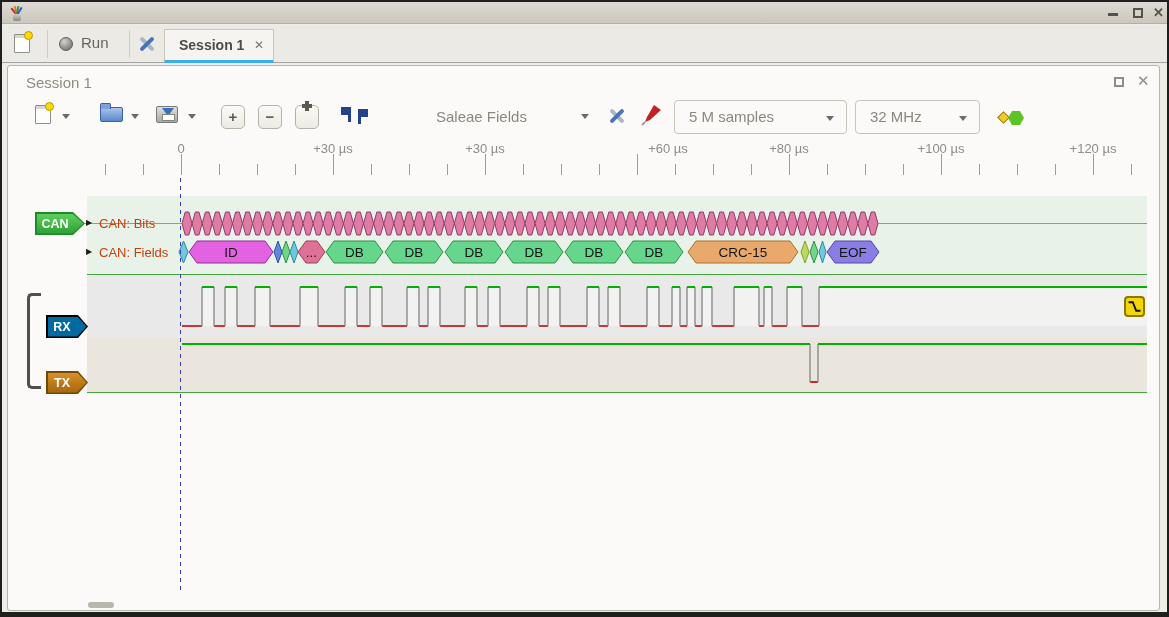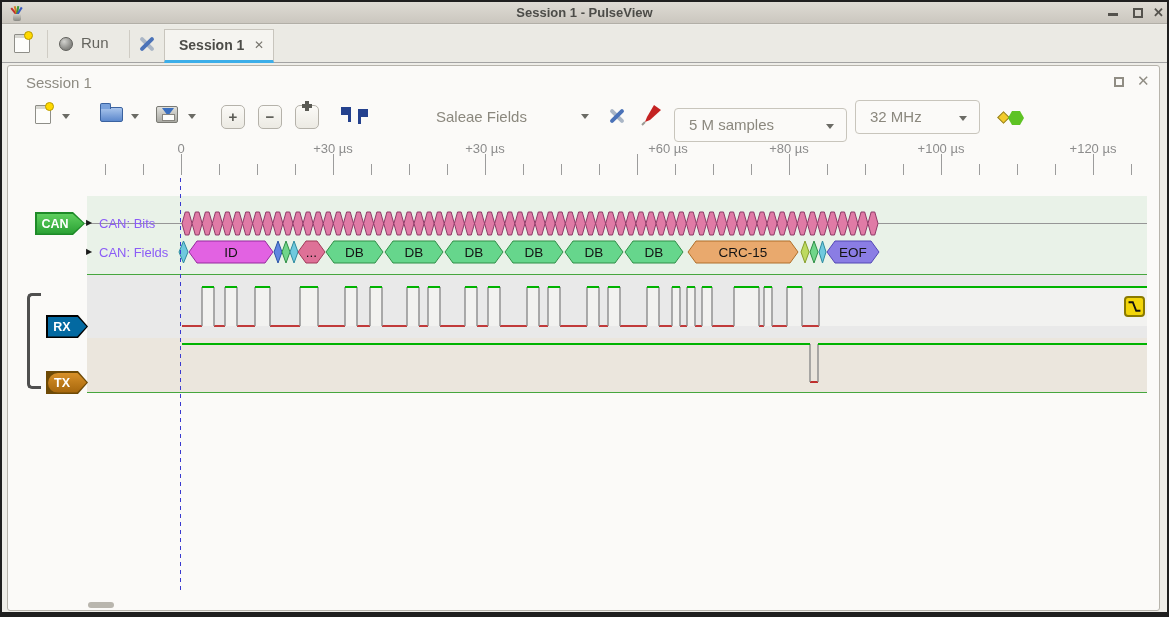--- a/index.html
+++ b/index.html
@@ -89,21 +89,21 @@
   .ruler-label { position:absolute; top:139px; transform:translateX(-50%); font-size:13px; color:#8c8c8c; white-space:nowrap; }
   .tick { position:absolute; width:1px; background:#9c9c9c; top:162px; height:11px; }
   .tick.major { top:152px; height:21px; }
 
   
   .bg-decoder { position:absolute; left:85px; top:194px; width:1060px; height:78px; background:#e9f2e8; }
   .bg-rx { position:absolute; left:85px; top:272px; width:1060px; height:64px; background:#e9e9e9; }
   .bg-tx { position:absolute; left:85px; top:336px; width:1060px; height:54px; background:#ebe6dd; }
   .sep-green { position:absolute; left:85px; width:1060px; height:1px; background:#46a63e; }
   .bits-line { position:absolute; left:83px; top:221px; width:1062px; height:1px; background:#969696; }
-  .row-label { position:absolute; font-size:13px; color:#8b5cf6; white-space:nowrap; }
+  .row-label { position:absolute; font-size:13px; color:#c2410c; white-space:nowrap; }
   .expander { position:absolute; font-size:8px; color:#1a1a1a; }
   .sig-tag { position:absolute; width:50px; height:23px; clip-path:polygon(0 0,76% 0,100% 50%,76% 100%,0 100%); }
   .sig-tag .inner { position:absolute; inset:1.5px; clip-path:polygon(0 0,76% 0,100% 50%,76% 100%,0 100%);
                     display:flex; align-items:center; justify-content:center; padding-right:10px;
                     font-size:12.5px; font-weight:bold; color:#fff; }
   .bracket { position:absolute; left:25px; top:291px; width:14px; height:96px;
              border:3px solid #4f4f4f; border-right:none; border-radius:5px 0 0 5px; }
   .wave-svg { position:absolute; left:0; top:0; width:1169px; height:617px; pointer-events:none; }
   .ann-text { font-family:"Liberation Sans",sans-serif; font-size:13.5px; fill:#141414; }
   .trigger-badge { position:absolute; left:1122px; top:294px; width:21px; height:21px;
@@ -118,21 +118,20 @@
 <div class="app">
 
   <div class="titlebar">
     <div class="app-icon">
       <span class="ray" style="background:#c03030; transform:rotate(-40deg);"></span>
       <span class="ray" style="background:#d08020; transform:rotate(-15deg);"></span>
       <span class="ray" style="background:#3a9a3a; transform:rotate(8deg);"></span>
       <span class="ray" style="background:#3a5ac0; transform:rotate(32deg);"></span>
       <span class="pot"></span>
     </div>
-    <div class="title">Session 1 - PulseView</div>
     <span class="wm-min"></span>
     <span class="wm-max"></span>
     <span class="wm-close">✕</span>
   </div>
 
   <div class="main-toolbar">
     <div class="btn-newsession">
       <span class="doc" style="position:absolute;left:3px;top:3px;"></span>
     </div>
     <div class="tb-sep" style="left:45px;"></div>
@@ -167,21 +166,21 @@
     <span class="flag right" style="left:356px;top:107px;"></span>
     <span class="device-label">Saleae Fields</span>
     <span class="caret" style="left:579px;top:112px;"></span>
     <div class="icon-tools" style="position:absolute;left:604px;top:103px;"></div>
     <div style="position:absolute;left:638px;top:101px;width:24px;height:24px;">
       <svg viewBox="0 0 24 24" width="24" height="24">
           <path d="M14 2 L21 7 L10 17 L5 19 L7 14 Z" fill="#c42222"></path>
           <path d="M5 19 L2 22" stroke="#9a9a94" stroke-width="2"></path>
         </svg>
     </div>
-    <div class="combo" style="left:672px;width:173px;margin-top:8px;">
+    <div class="combo" style="left:672px;width:173px;">
       <span>5 M samples</span>
       <span class="caret" style="right:12px;top:15px;"></span>
     </div>
     <div class="combo" style="left:853px;width:125px;">
       <span>32 MHz</span>
       <span class="caret" style="right:12px;top:15px;"></span>
     </div>
     <div style="position:absolute;left:995px;top:108px;width:30px;height:16px;">
       <span class="dec-diamond" style="left:2px;top:3px;"></span>
       <span class="dec-hex" style="left:11px;top:1px;"></span>
@@ -238,21 +237,21 @@
   </div>
   <span class="expander" style="left:84px;top:216px;">▶</span>
   <span class="row-label" style="left:97px;top:214px;">CAN: Bits</span>
   <span class="expander" style="left:84px;top:245px;">▶</span>
   <span class="row-label" style="left:97px;top:243px;">CAN: Fields</span>
   <div class="bracket"></div>
   <div class="sig-tag" style="left:44px;top:313px;width:42px;background:#000;">
     <span class="inner" style="background:#0369a1;">RX</span>
   </div>
   <div class="sig-tag" style="left:44px;top:369px;width:42px;background:#6e4a06;">
-    <span class="inner" style="background:linear-gradient(#d89028,#a5660c);border-radius:10px;">TX</span>
+    <span class="inner" style="background:linear-gradient(#d89028,#a5660c);">TX</span>
   </div>
 
   <svg class="wave-svg" id="wave-svg" viewBox="0 0 1169 617">
       <polygon points="180,221.5 183.22782608695653,210 186.8591304347826,210 190.08695652173913,221.5 186.8591304347826,233 183.22782608695653,233" fill="#e07ba6" stroke="#8f3a68"></polygon>
       <polygon points="190.08695652173913,221.5 193.31478260869565,210 196.94608695652173,210 200.17391304347825,221.5 196.94608695652173,233 193.31478260869565,233" fill="#e07ba6" stroke="#8f3a68"></polygon>
       <polygon points="200.17391304347825,221.5 203.40173913043478,210 207.03304347826085,210 210.26086956521738,221.5 207.03304347826085,233 203.40173913043478,233" fill="#e07ba6" stroke="#8f3a68"></polygon>
       <polygon points="210.26086956521738,221.5 213.4886956521739,210 217.11999999999998,210 220.3478260869565,221.5 217.11999999999998,233 213.4886956521739,233" fill="#e07ba6" stroke="#8f3a68"></polygon>
       <polygon points="220.34782608695653,221.5 223.57565217391306,210 227.20695652173913,210 230.43478260869566,221.5 227.20695652173913,233 223.57565217391306,233" fill="#e07ba6" stroke="#8f3a68"></polygon>
       <polygon points="230.43478260869566,221.5 233.66260869565218,210 237.29391304347826,210 240.52173913043478,221.5 237.29391304347826,233 233.66260869565218,233" fill="#e07ba6" stroke="#8f3a68"></polygon>
       <polygon points="240.52173913043478,221.5 243.7495652173913,210 247.38086956521738,210 250.6086956521739,221.5 247.38086956521738,233 243.7495652173913,233" fill="#e07ba6" stroke="#8f3a68"></polygon>

